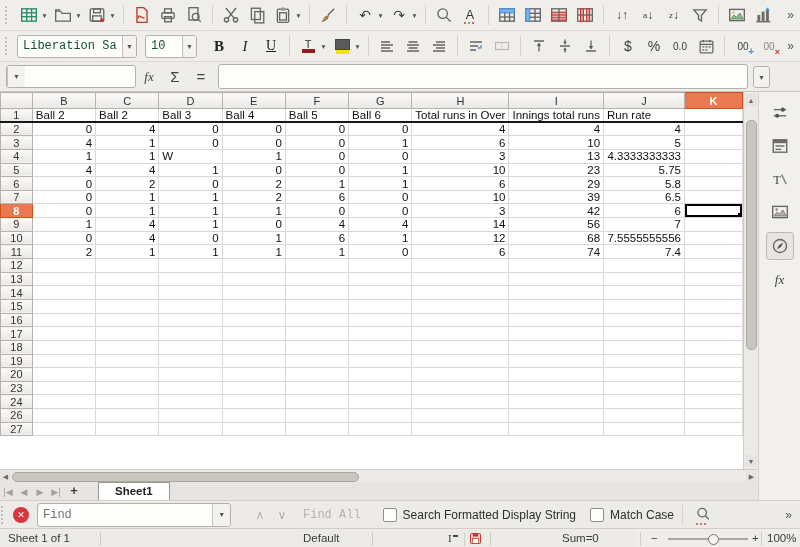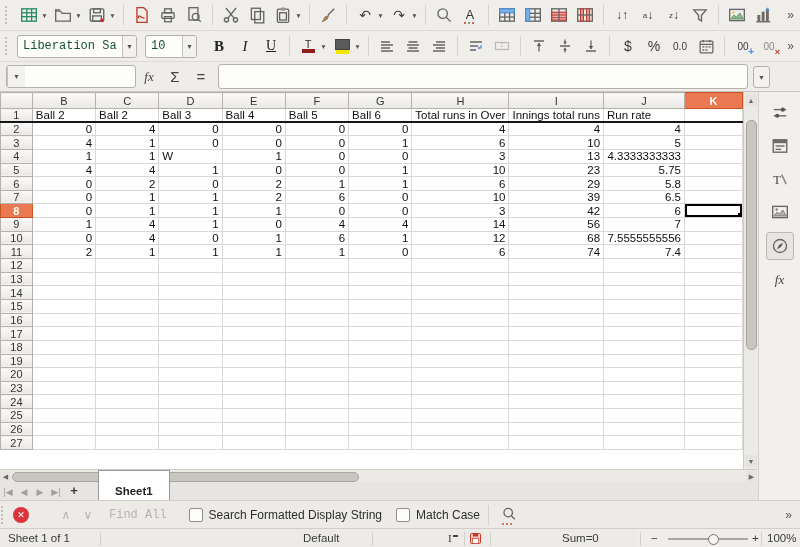--- a/index.html
+++ b/index.html
@@ -47,21 +47,21 @@
   #hthumb{position:absolute;left:12px;top:2px;width:345px;height:8px;background:#c9c5c1;border:1px solid #a9a5a1;border-radius:5px;}
   
   #sidebar{position:absolute;left:758px;top:92px;width:42px;height:408px;background:#f2f0ed;border-left:1px solid #d5d1cd;display:flex;flex-direction:column;align-items:center;padding-top:8px;gap:7px;box-sizing:border-box;}
   #sidebar .icn{width:26px;height:26px;}
   #sidebar .active{border:1px solid #bcb8b4;background:#e7e4e1;}
   #fbar-expand{position:absolute;right:30px;top:66px;width:15px;height:20px;border:1px solid #b4b0ac;border-radius:3px;background:#f4f2ef;display:flex;align-items:center;justify-content:center;font-size:7px;color:#555;}
   
   #sheetbar{position:absolute;left:0;top:482px;width:758px;height:18px;background:#e7e4e1;display:flex;align-items:flex-end;font-size:11px;}
   .navarr{width:16px;text-align:center;color:#a39f9b;font-size:9px;padding-bottom:3px;}
   #add-sheet{width:20px;text-align:center;font-size:13px;font-weight:bold;color:#3c3c3c;padding-bottom:2px;}
-  .sheettab{background:#fff;border:1px solid #9b9793;border-bottom:0;font-weight:bold;font-size:11.5px;padding:14px 16px 3px;margin-left:14px;color:#222;}
+  .sheettab{background:#fff;border:1px solid #9b9793;border-bottom:0;font-weight:bold;font-size:11.5px;padding:2px 16px 3px;margin-left:14px;color:#222;}
   
   #findbar{position:absolute;left:0;top:500px;width:800px;height:27px;background:#edebe8;border-top:1px solid #d2cec9;border-bottom:1px solid #d2cec9;display:flex;align-items:center;font-size:12px;}
   #find-close{width:16px;height:16px;border-radius:50%;background:#d8363c;color:#fff;display:flex;align-items:center;justify-content:center;font-size:9px;margin:0 8px 0 2px;flex:none;}
   .gray{color:#b7b3ae;}
   .chk{width:12px;height:12px;border:1px solid #908c88;border-radius:2px;background:#fdfdfc;flex:none;margin-right:6px;}
   .fb-item{display:flex;align-items:center;flex:none;}
   
   #statusbar{position:absolute;left:0;top:528px;width:636px;height:19px;background:#edebe8;border-top:1px solid #d2cec9;font-size:11.5px;color:#3a3a3a;}
   #statusbar span{position:absolute;top:3px;}
   .sdiv{position:absolute;top:2px;width:1px;height:14px;background:#d2cec9;}
@@ -693,33 +693,20 @@
             <td class="txt"></td>
             <td class="txt"></td>
             <td class="txt"></td>
             <td class="txt"></td>
             <td class="txt"></td>
             <td class="txt"></td>
             <td class="txt"></td>
             <td class="txt"></td>
           </tr>
           <tr>
-            <th>25</th>
-            <td class="txt"></td>
-            <td class="txt"></td>
-            <td class="txt"></td>
-            <td class="txt"></td>
-            <td class="txt"></td>
-            <td class="txt"></td>
-            <td class="txt"></td>
-            <td class="txt"></td>
-            <td class="txt"></td>
-            <td class="txt"></td>
-          </tr>
-          <tr>
             <th>26</th>
             <td class="txt"></td>
             <td class="txt"></td>
             <td class="txt"></td>
             <td class="txt"></td>
             <td class="txt"></td>
             <td class="txt"></td>
             <td class="txt"></td>
             <td class="txt"></td>
             <td class="txt"></td>
@@ -798,20 +785,24 @@
     <span class="navarr">◀</span>
     <span class="navarr">▶</span>
     <span class="navarr">▶|</span>
     <span id="add-sheet">+</span>
     <span class="sheettab">Sheet1</span>
   </div>
 
   <div id="findbar">
     <span class="grip"></span>
     <span id="find-close">✕</span>
+    <span class="combo" style="width:192px;height:22px;">
+      <input style="width: 168px; height: 20px;" placeholder="Find">
+      <span class="arrowseg" style="height:22px;">▼</span>
+    </span>
     <span class="fb-item gray" style="margin-left:18px;width:22px;justify-content:center;">∧</span>
     <span class="fb-item gray" style="width:22px;justify-content:center;">∨</span>
     <span class="fb-item gray" style="margin-left:10px;font-family:Liberation Mono, monospace;">Find All</span>
     <span class="fb-item" style="margin-left:22px;justify-content:flex-end;">
       <span class="chk"></span>
       <span>Search Formatted Display String</span>
     </span>
     <span class="fb-item" style="margin-left:14px;">
       <span class="chk"></span>
       <span>Match Case</span>

